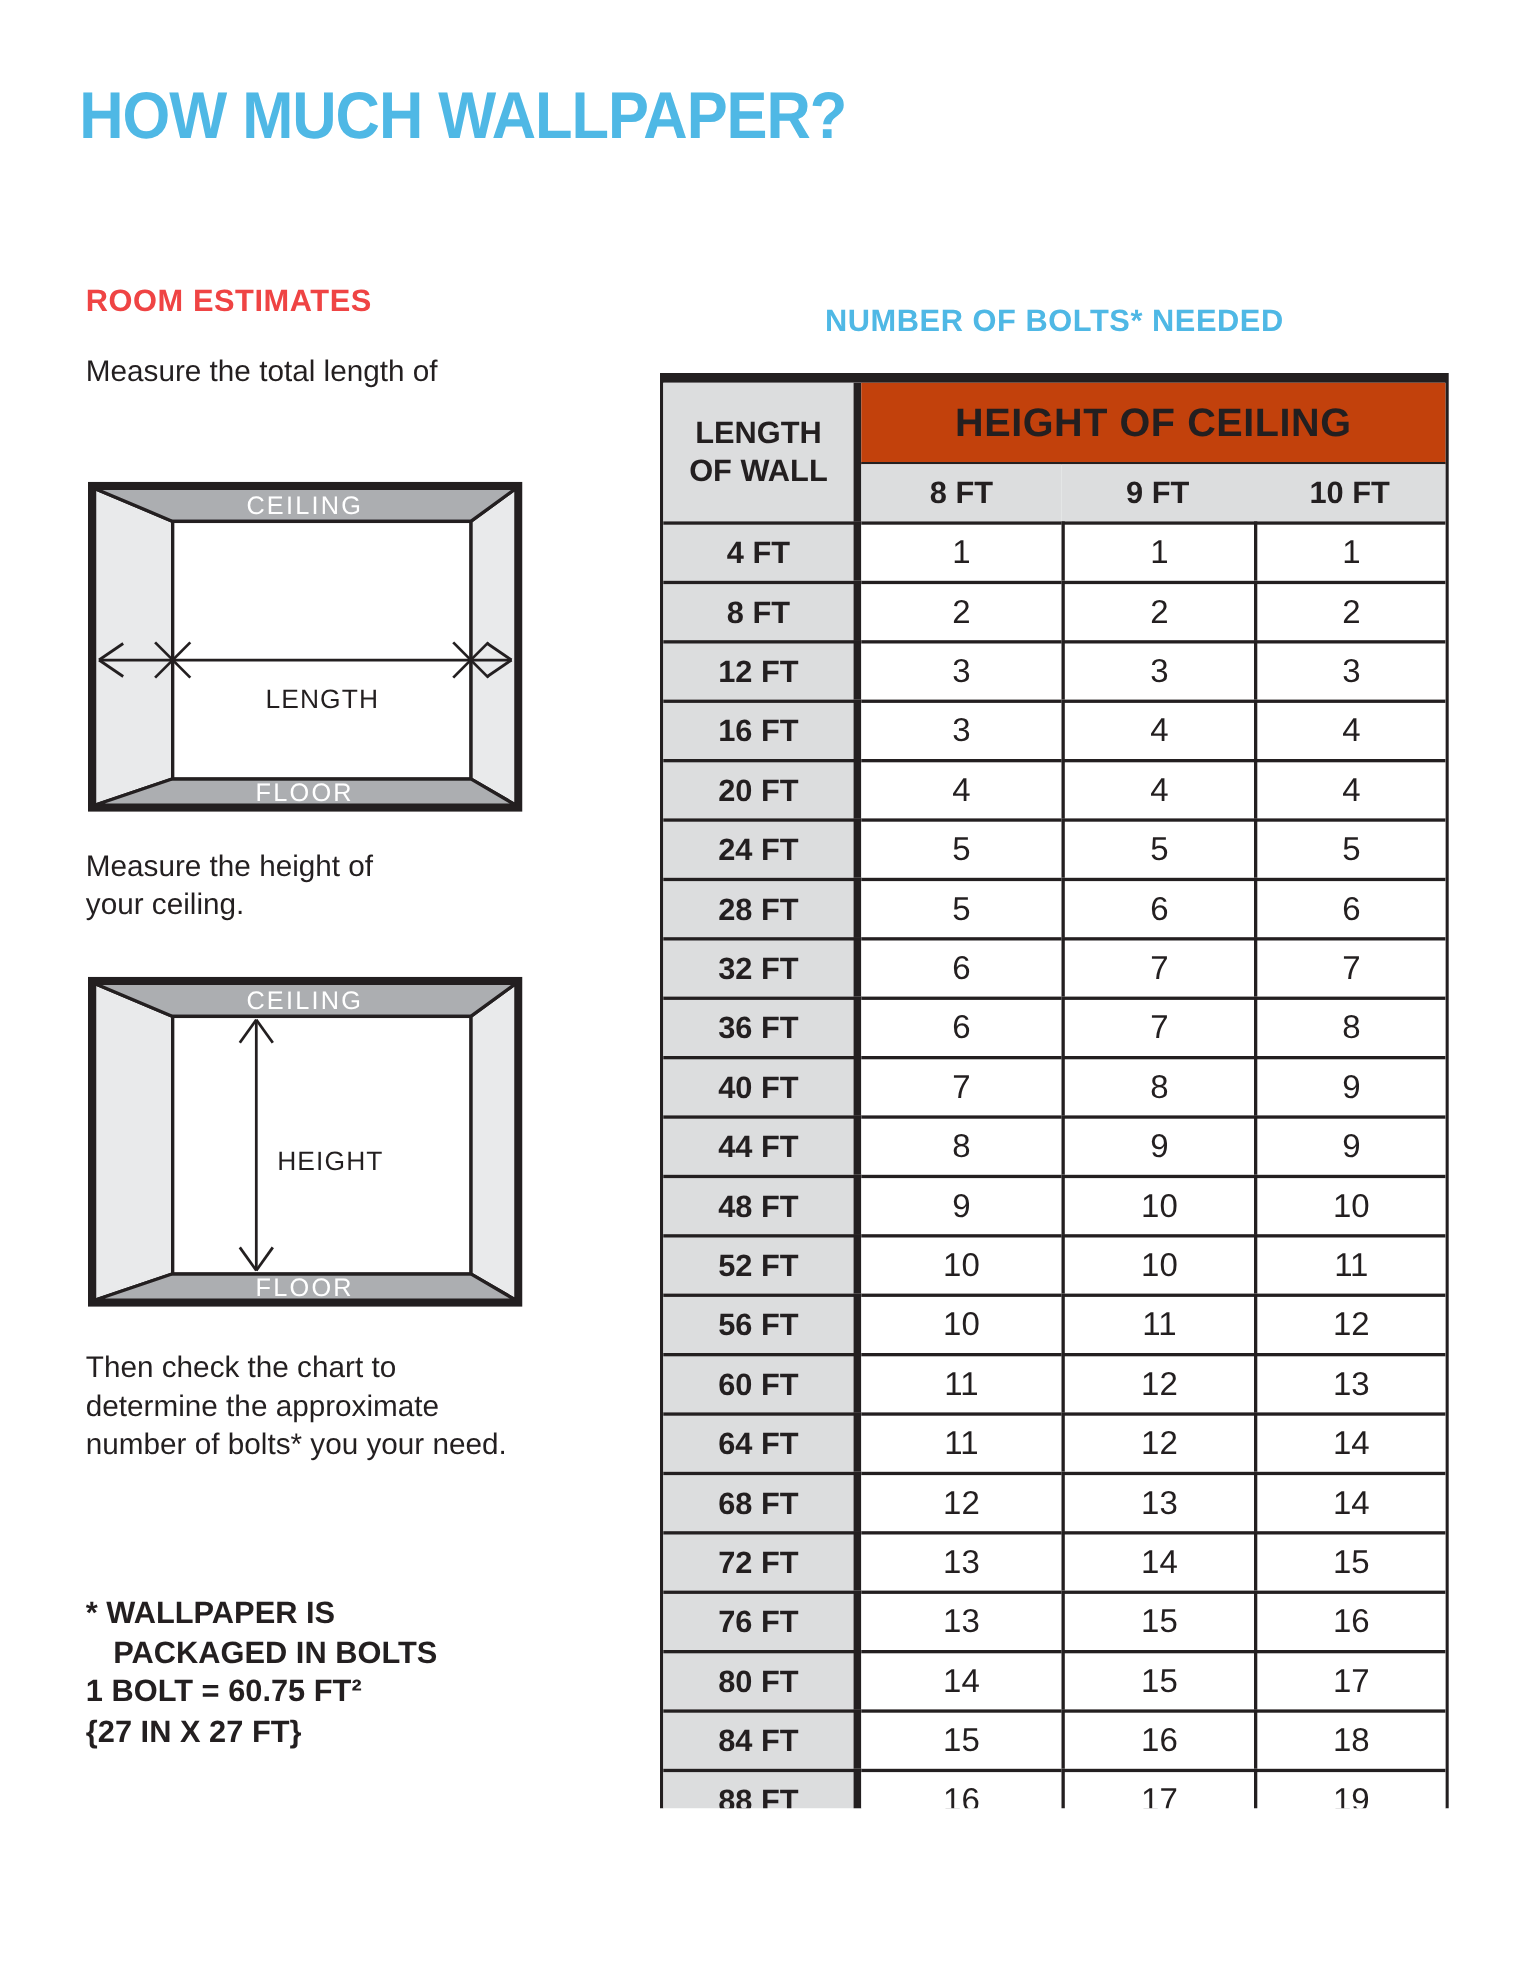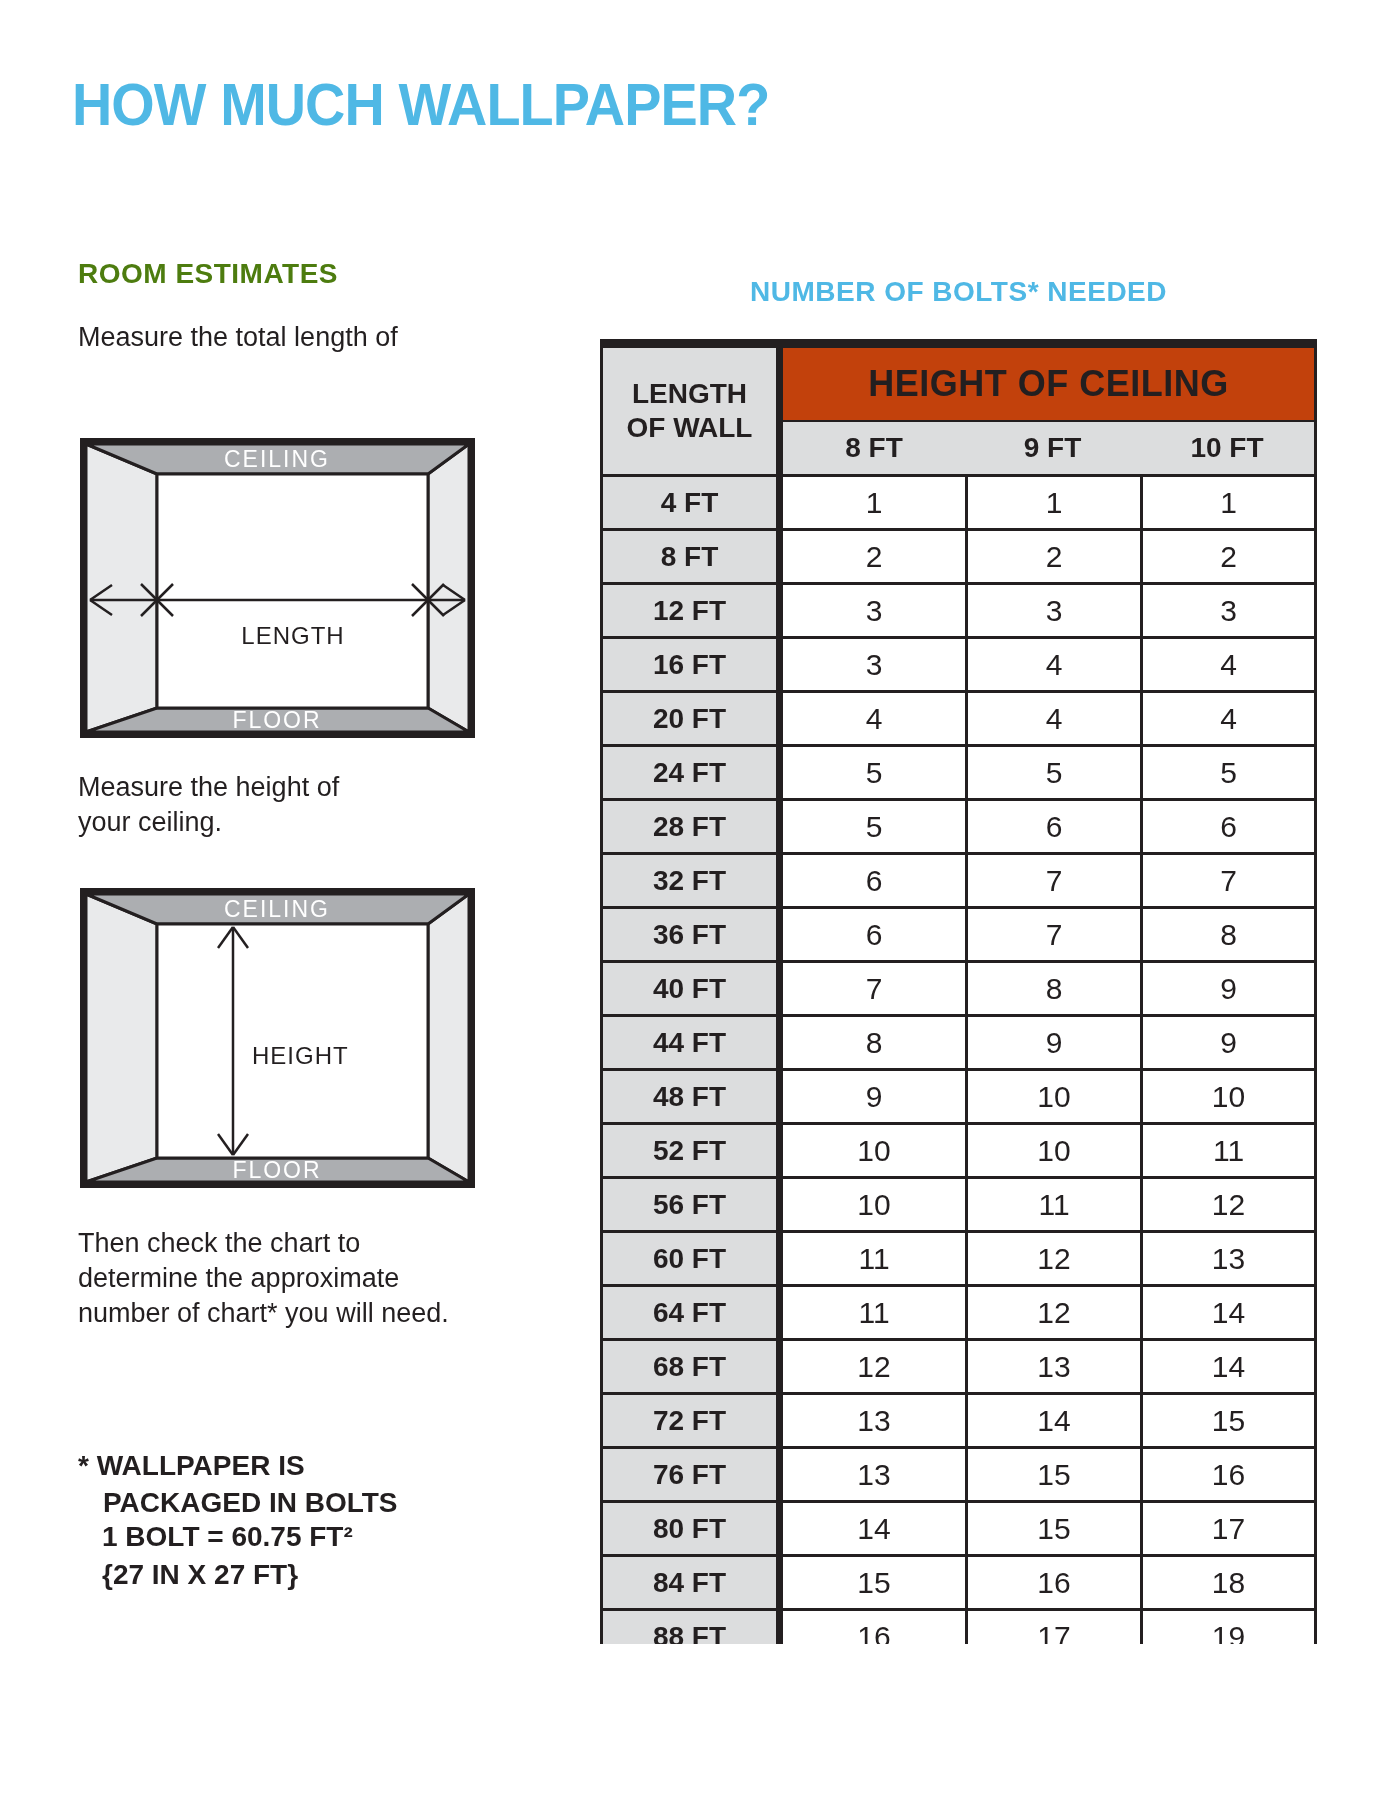--- a/index.html
+++ b/index.html
@@ -14,35 +14,35 @@
   .abs{position:absolute;}
   .page-title{
     left:72px;top:70px;
     font-size:60px;font-weight:bold;letter-spacing:-1px;
     color:#4FB8E5;
     transform:scaleX(0.93);transform-origin:left top;
     white-space:nowrap;
   }
   .section-heading{
     left:78px;top:258px;
-    font-size:28px;font-weight:bold;color:#4d7c0f;letter-spacing:0.5px;
+    font-size:28px;font-weight:bold;color:#ef4444;letter-spacing:0.5px;
     white-space:nowrap;
   }
   .body-para{font-size:27px;line-height:35px;white-space:nowrap;}
   .para1{left:78px;top:320px;}
   .para2{left:78px;top:770px;}
   .para3{left:78px;top:1226px;}
   .footnote{
     left:78px;top:1420px;
     font-size:28px;font-weight:bold;line-height:37px;white-space:nowrap;margin-top:27px;
   }
   .footnote .indent{padding-left:25px;}
   .bolt-info{
     left:78px;top:1518px;
-    font-size:28px;font-weight:bold;line-height:38px;white-space:nowrap;margin-left:24px;
+    font-size:28px;font-weight:bold;line-height:38px;white-space:nowrap;
   }
   .diagram{width:395px;height:300px;}
   .diagram1{left:80px;top:438px;}
   .diagram2{left:80px;top:888px;}
   svg text{font-family:"Liberation Sans", sans-serif;}
   .svg-room-label{font-size:23px;fill:#ffffff;letter-spacing:2px;}
   .svg-measure-label{font-size:24px;fill:#231F20;letter-spacing:1px;}
 
   .table-heading{
     left:600px;top:276px;width:717px;
@@ -153,21 +153,21 @@
     </g>
     <text class="svg-room-label" x="197" y="29" text-anchor="middle">CEILING</text>
     <text class="svg-measure-label" x="172" y="176" text-anchor="start">HEIGHT</text>
     <text class="svg-room-label" x="197" y="290" text-anchor="middle">FLOOR</text>
     <rect x="3" y="3" width="389" height="294" fill="none" stroke="#231F20" stroke-width="6"></rect>
   </svg>
 
   <div class="abs body-para para3">
     <div>Then check the chart to</div>
     <div>determine the approximate</div>
-    <div>number of chart* you will need.</div>
+    <div>number of bolts* you your need.</div>
   </div>
 
   <div class="abs footnote">
     <div>* WALLPAPER IS</div>
     <div class="indent">PACKAGED IN BOLTS</div>
   </div>
 
   <div class="abs bolt-info">
     <div>1 BOLT = 60.75 FT²</div>
     <div>{27 IN X 27 FT}</div>

